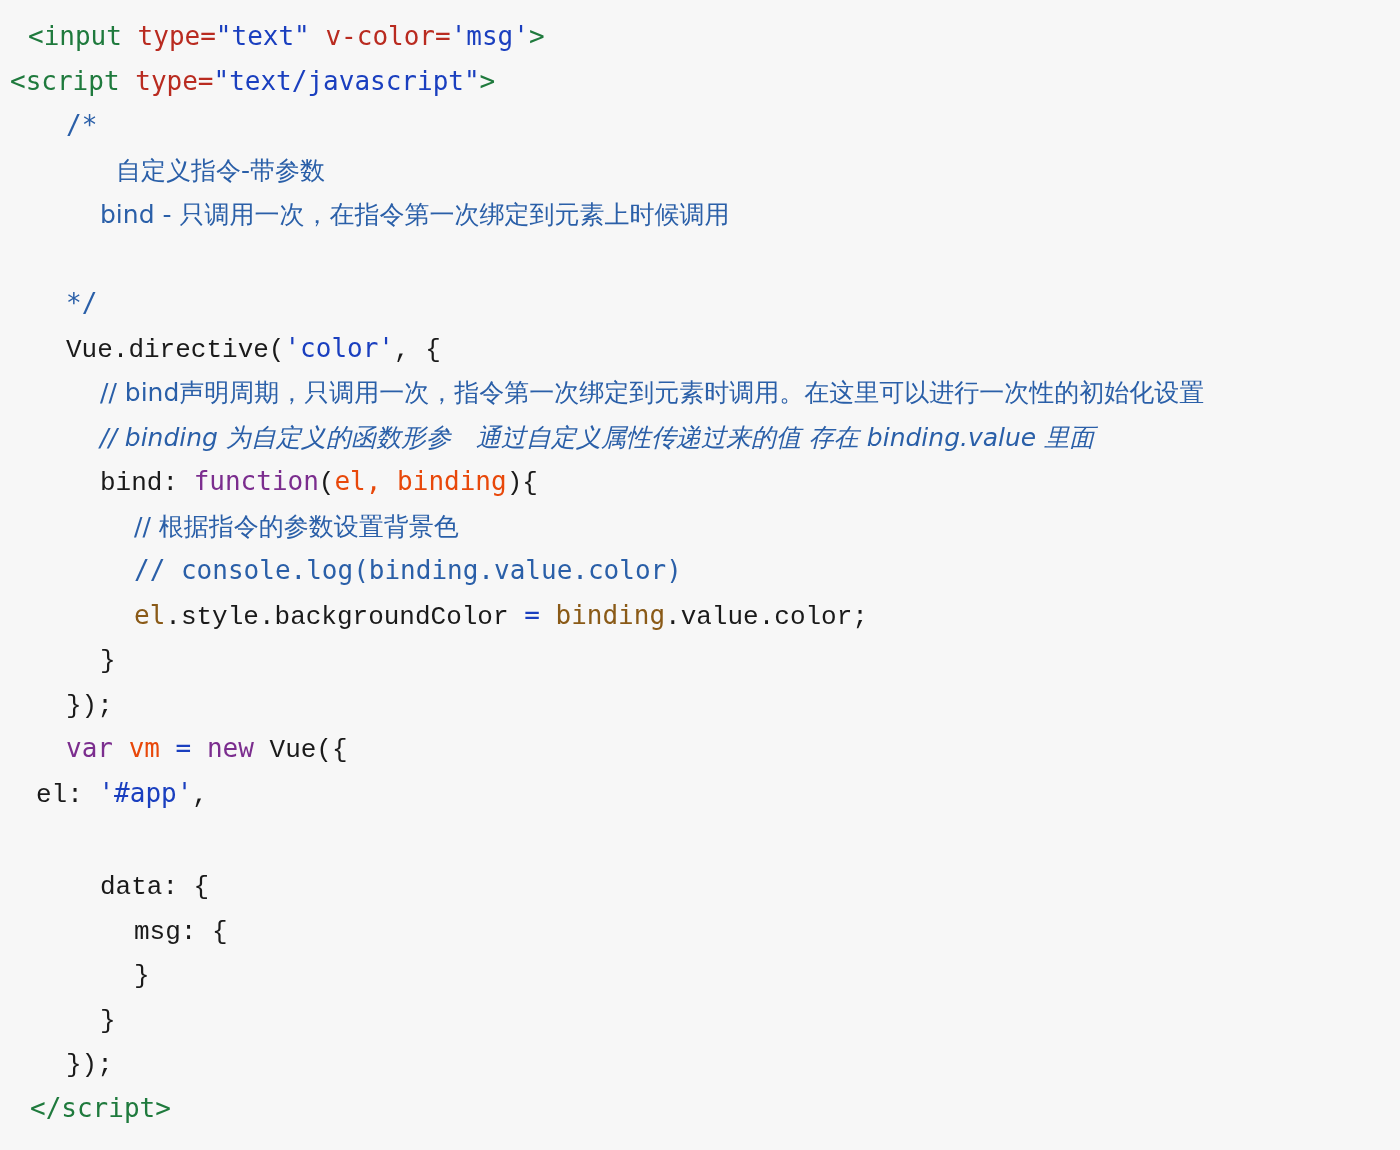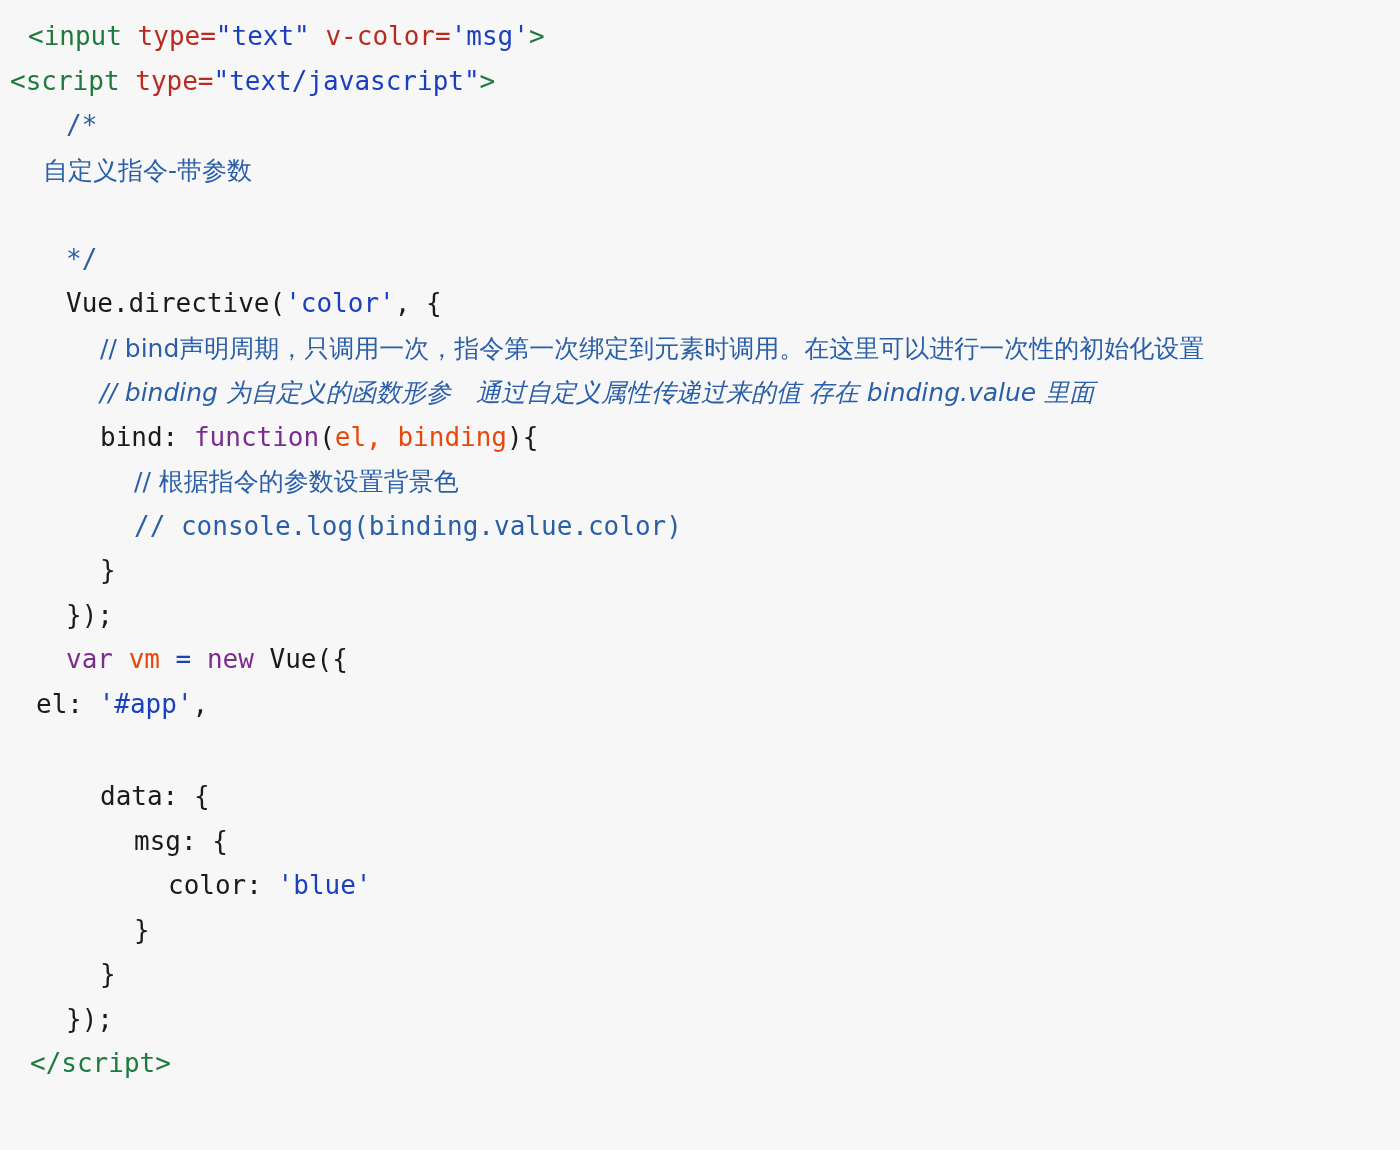--- a/index.html
+++ b/index.html
@@ -34,71 +34,72 @@
   
   .tok-tag      { color: #1f7a3d; }
   .tok-attr     { color: #b92b20; }
   .tok-string   { color: #1a3fbf; }
   .tok-comment  { color: #2a5fa8; }
   .tok-kw       { color: #7b2d8e; }
   .tok-var      { color: #e8480a; }
   .tok-param    { color: #e8480a; }
   .tok-prop     { color: #8a5a17; }
   .tok-op       { color: #1a3fbf; }
-  .tok-plain    { color: #1a1a1a; }
+  .tok-plain    { color: #1a1a1a; font-family: Liberation Mono, monospace; }
   .cjk {
     font-family: "DejaVu Sans", "Liberation Sans", sans-serif;
     font-size: 25px;
   }
 </style>
 </head>
 <body>
 
 <div id="code-block">
 
   <div class="code-line" style="padding-left:28px;"><span class="tok-tag">&lt;input</span><span class="tok-attr"> type=</span><span class="tok-string">"text"</span><span class="tok-attr"> v-color=</span><span class="tok-string">'msg'</span><span class="tok-tag">&gt;</span></div>
 
   <div class="code-line" style="padding-left:10px;"><span class="tok-tag">&lt;script</span><span class="tok-attr"> type=</span><span class="tok-string">"text/javascript"</span><span class="tok-tag">&gt;</span></div>
 
   <div class="code-line" style="padding-left:66px;"><span class="tok-comment">/*</span></div>
 
-  <div class="code-line" style="padding-left:43px;"><span class="tok-comment cjk">自定义指令-带参数</span></div>
+  <div class="code-line" style="padding-left:72px;margin-left:44px;"><span class="tok-comment cjk">自定义指令-带参数</span></div>
 
+  <div class="code-line" style="padding-left:100px;"><span class="tok-comment cjk">bind - 只调用一次，在指令第一次绑定到元素上时候调用</span></div>
 
   <div class="code-line"><span> </span></div>
 
   <div class="code-line" style="padding-left:66px;"><span class="tok-comment">*/</span></div>
 
   <div class="code-line" style="padding-left:66px;"><span class="tok-plain">Vue.directive(</span><span class="tok-string">'color'</span><span class="tok-plain">, {</span></div>
 
   <div class="code-line" style="padding-left:100px;"><span class="tok-comment cjk">// bind声明周期，只调用一次，指令第一次绑定到元素时调用。在这里可以进行一次性的初始化设置</span></div>
 
 
   <div class="code-line" style="padding-left:100px;font-style:italic;"><span class="tok-comment cjk">// binding 为自定义的函数形参　通过自定义属性传递过来的值 存在 binding.value 里面</span></div>
 
   <div class="code-line" style="padding-left:100px;"><span class="tok-plain">bind: </span><span class="tok-kw">function</span><span class="tok-plain">(</span><span class="tok-param">el, binding</span><span class="tok-plain">){</span></div>
 
   <div class="code-line" style="padding-left:134px;"><span class="tok-comment cjk">// 根据指令的参数设置背景色</span></div>
 
   <div class="code-line" style="padding-left:134px;"><span class="tok-comment">// console.log(binding.value.color)</span></div>
 
+  <div class="code-line" style="padding-left:134px;"><span class="tok-prop">el</span><span class="tok-plain">.style.backgroundColor </span><span class="tok-op">=</span><span class="tok-prop"> binding</span><span class="tok-plain">.value.color;</span></div>
 
   <div class="code-line" style="padding-left:100px;"><span class="tok-plain">}</span></div>
 
   <div class="code-line" style="padding-left:66px;"><span class="tok-plain">});</span></div>
 
   <div class="code-line" style="padding-left:66px;"><span class="tok-kw">var </span><span class="tok-var">vm</span><span class="tok-op"> = </span><span class="tok-kw">new </span><span class="tok-plain">Vue({</span></div>
 
   <div class="code-line" style="margin-left:22px;"><span class="tok-plain">el: </span><span class="tok-string">'#app'</span><span class="tok-plain">,</span></div>
 
   <div class="code-line" style="padding-left:100px;margin-top:48px;"><span class="tok-plain">data: {</span></div>
 
   <div class="code-line" style="padding-left:134px;"><span class="tok-plain">msg: {</span></div>
 
-  <div class="code-line" style="padding-left:168px;"><span class="tok-plain">color: </span><span class="tok-string">'blue'</span></div>
 
   <div class="code-line" style="padding-left:134px;"><span class="tok-plain">}</span></div>
 
   <div class="code-line" style="padding-left:100px;"><span class="tok-plain">}</span></div>
 
   <div class="code-line" style="padding-left:66px;"><span class="tok-plain">});</span></div>
 
   <div class="code-line" style="padding-left:30px;"><span class="tok-tag">&lt;/script</span><span class="tok-tag">&gt;</span></div>
 
 </div>

